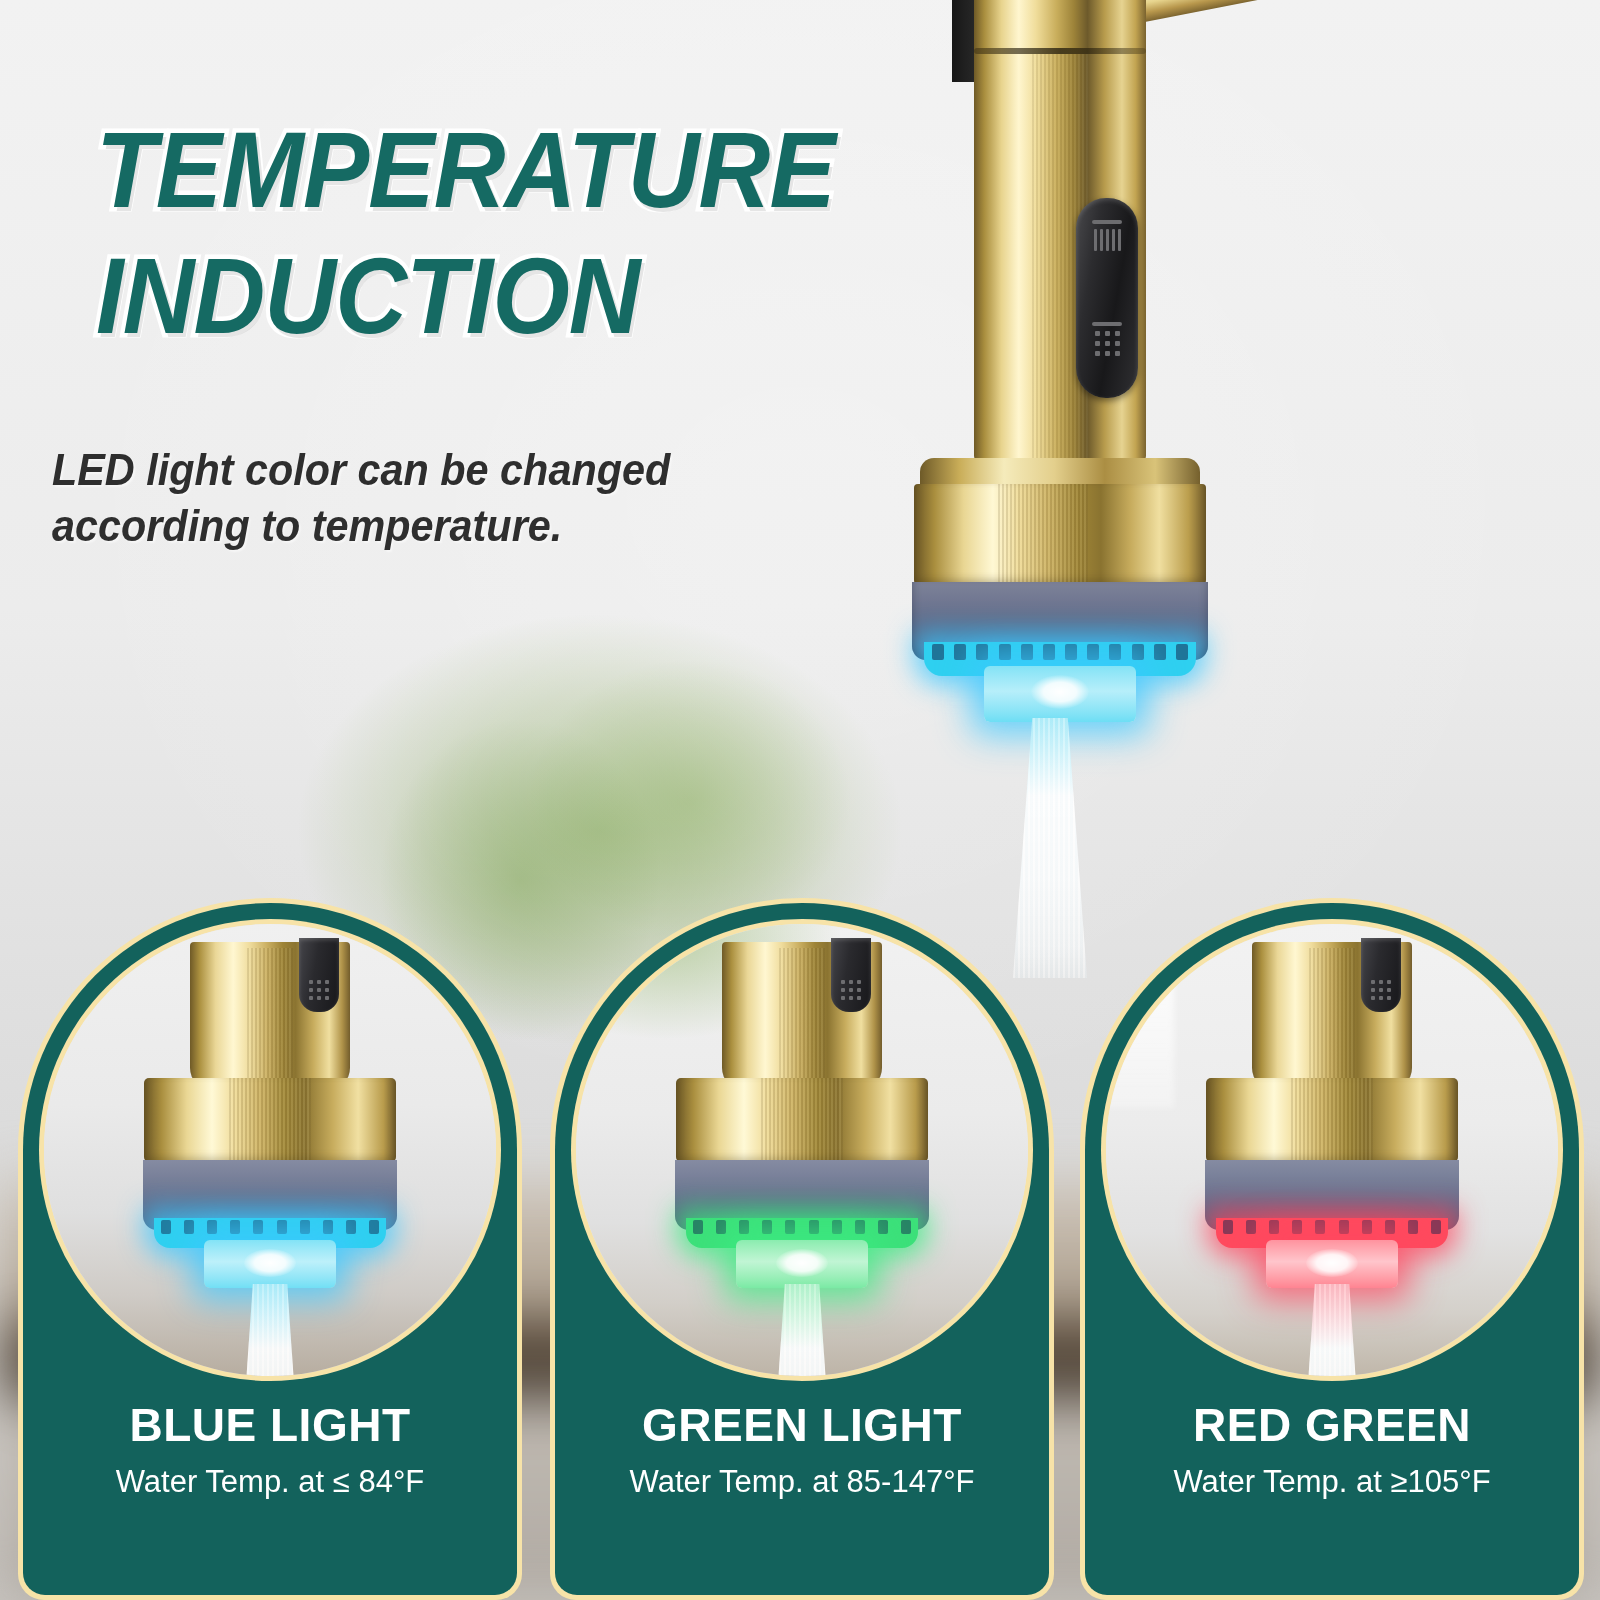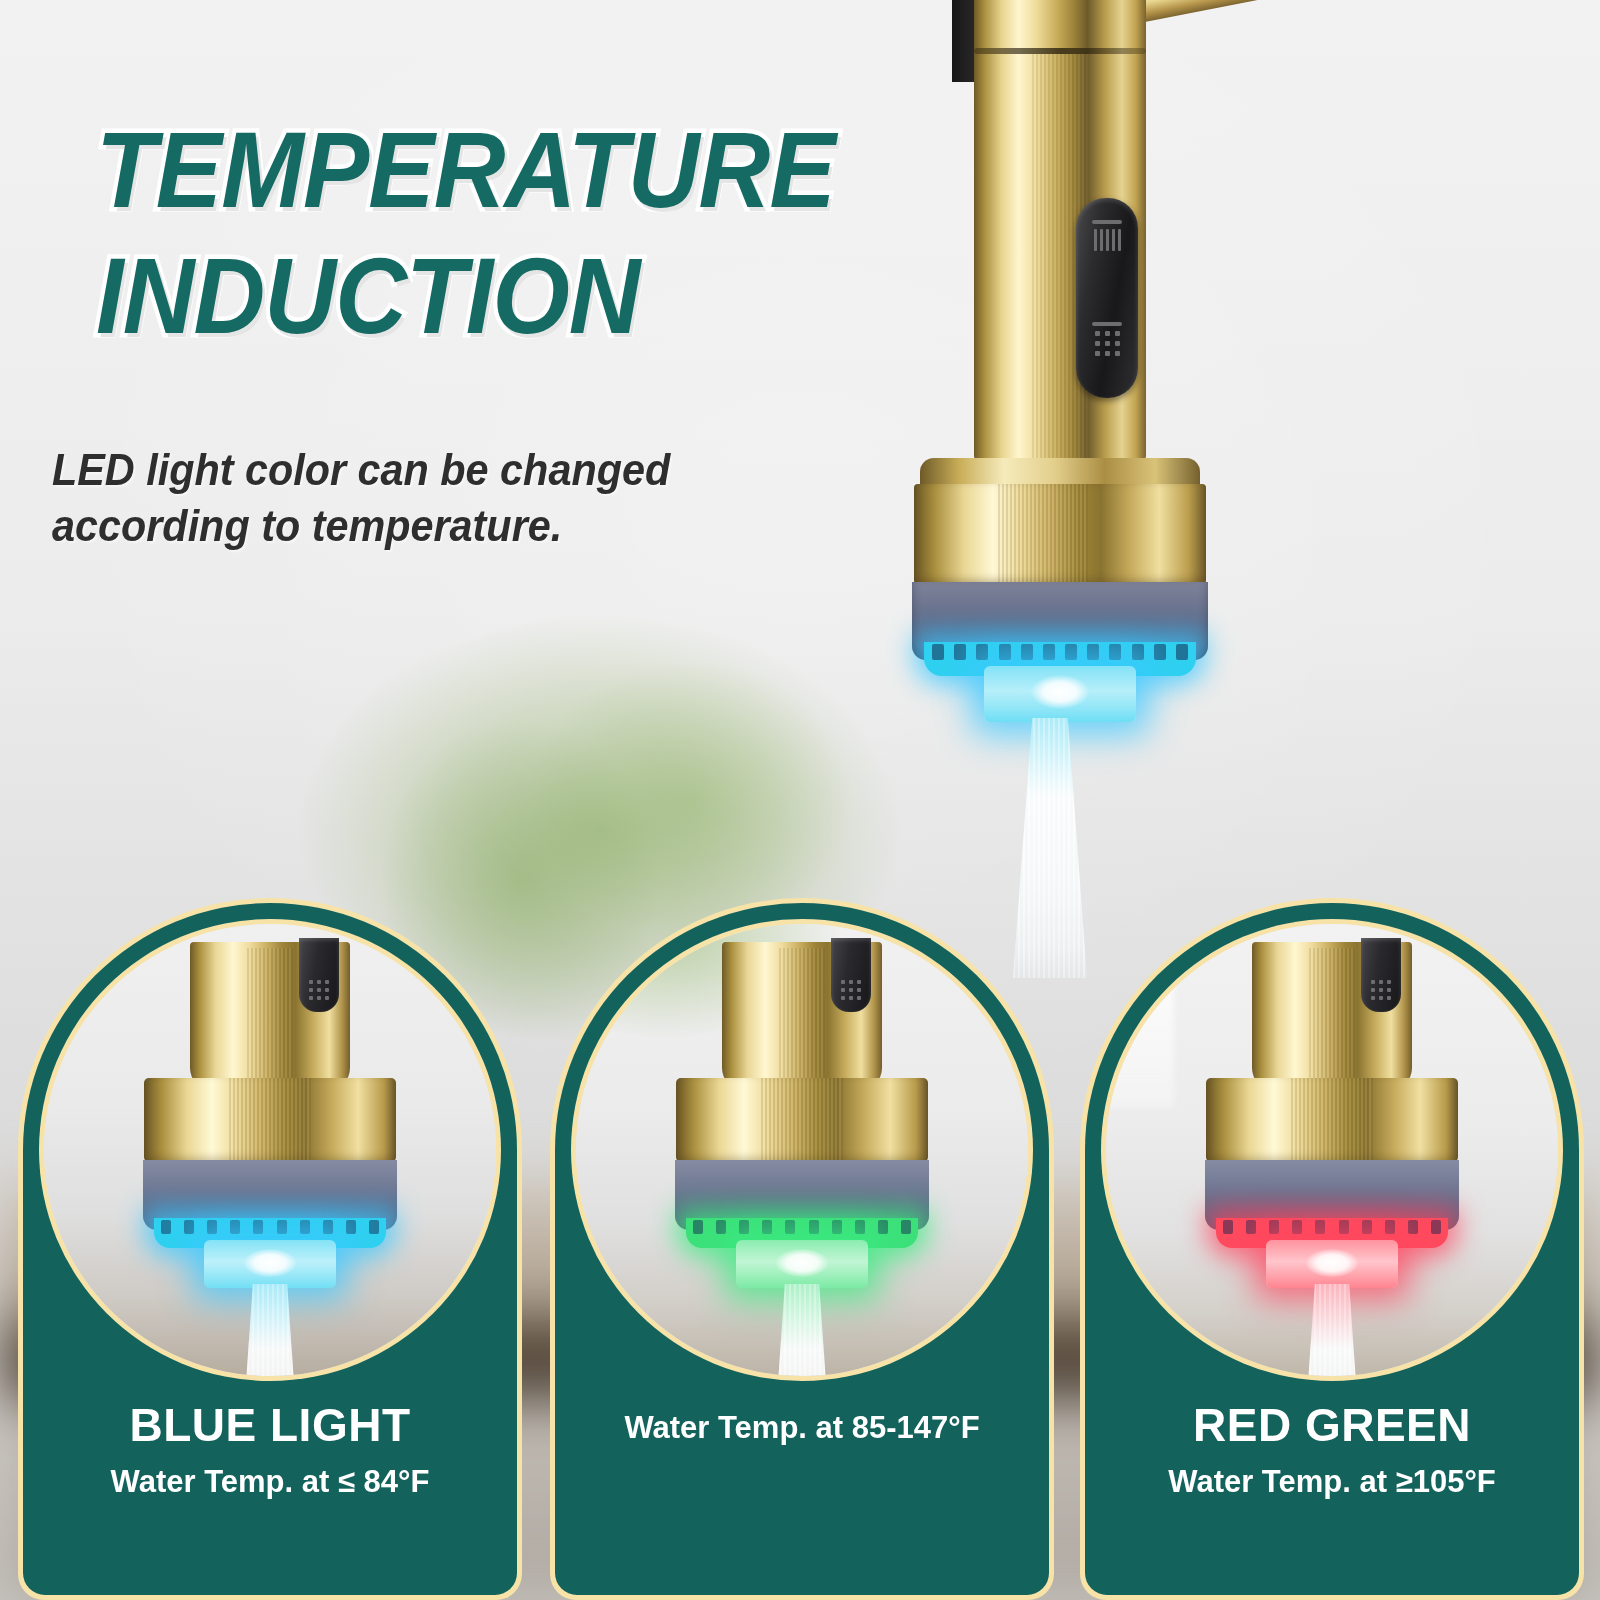--- a/index.html
+++ b/index.html
@@ -320,21 +320,21 @@
     clip-path:polygon(24% 0%, 76% 0%, 100% 100%, 0% 100%);
   }
   .mini-stream::after{
     content:""; position:absolute; inset:0;
     background:repeating-linear-gradient(90deg, rgba(255,255,255,.32) 0 2px, rgba(215,238,248,.12) 2px 5px);
   }
 
   
   .caption { position:absolute; left:0; right:0; top:500px; text-align:center; color:#fff; }
   .cap-title { font-size:46px; font-weight:bold; letter-spacing:.5px; }
-  .cap-sub { font-size:31px; margin-top:12px; font-weight:bold; }
+  .cap-sub { font-size:31px; margin-top:12px; font-weight:normal; }
 </style>
 </head>
 <body>
 
 <div id="stage">
 
   <div class="bg"></div>
   <div class="bg-blur-objs">
     <div class="bg-counter"></div>
     <div class="bg-dark-line"></div>
@@ -496,20 +496,21 @@
               <i></i>
               <i></i>
             </div>
           <div class="mini-nozzle">
               <div class="mini-core"></div>
             </div>
           <div class="mini-stream"></div>
         </div>
       </div>
       <div class="caption">
+        <div class="cap-title">GREEN LIGHT</div>
         <div class="cap-sub">Water Temp. at 85-147°F</div>
       </div>
     </div>
 
     <div class="panel p3" style="--led:#ff4a5e; --glow:rgba(255,70,95,.72);">
       <div class="shape gold"></div>
       <div class="shape teal"></div>
       <div class="window">
         <div class="window-photo w3"></div>
         <div class="window-stream-left"></div>

